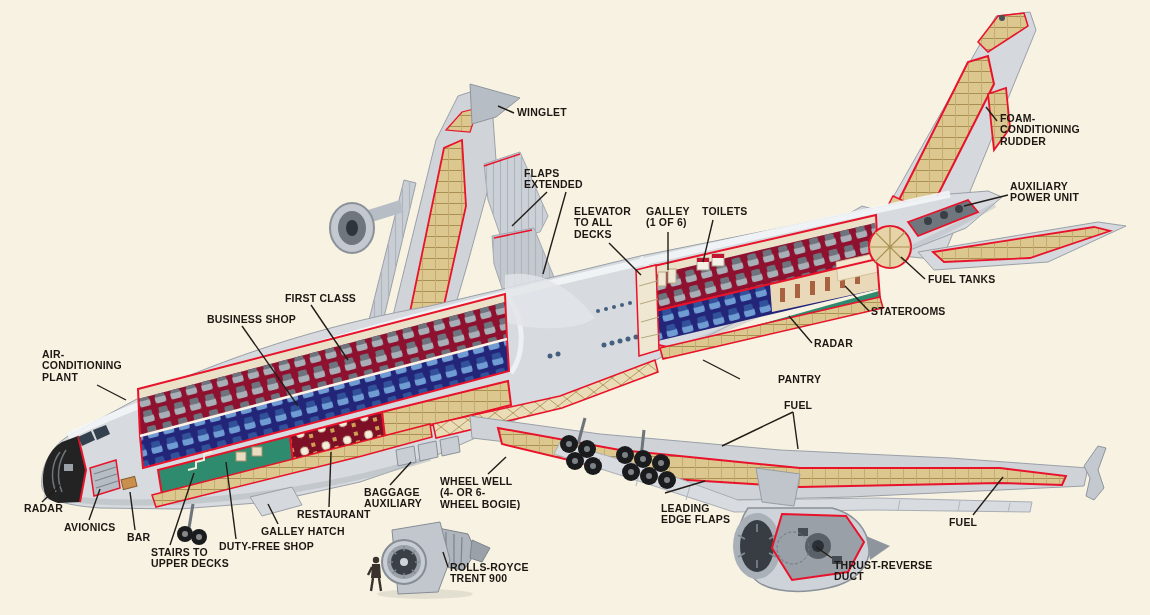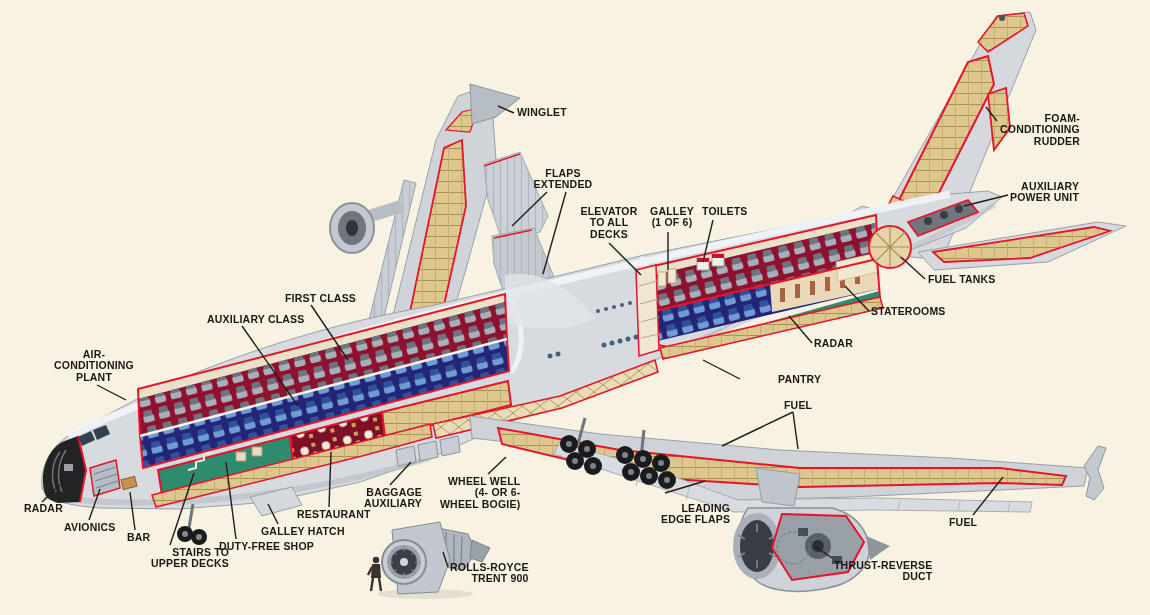--- a/index.html
+++ b/index.html
@@ -1,21 +1,21 @@
 <!DOCTYPE html>
 <html><head>
 <meta charset="utf-8">
 <style>
   html,body{margin:0;padding:0;}
   body{width:1150px;height:615px;position:relative;overflow:hidden;
        background:#f7f2e2;font-family:"Liberation Sans",sans-serif;}
   #stage{position:absolute;inset:0;width:1150px;height:615px;}
   .lbl{position:absolute;font-weight:700;font-size:10.5px;line-height:1.08;
-       letter-spacing:.2px;color:#1c1712;white-space:pre-line;text-align:right;}
-  .lbl.c{text-align:center;}
+       letter-spacing:.2px;color:#1c1712;white-space:pre-line;}
+  .lbl.c{}
 </style>
 </head>
 <body>
 
 <svg id="stage" viewBox="0 0 1150 615">
   <defs>
     <pattern id="pSeatG" width="16" height="16" patternUnits="userSpaceOnUse" patternTransform="rotate(-14.5)">
       <rect x="2" y="7" width="11" height="7" rx="2" fill="#a9afb7"></rect>
       <rect x="3" y="2" width="9" height="6" rx="1.5" fill="#6e747e"></rect>
     </pattern>
@@ -368,21 +368,21 @@
 CONDITIONING
 RUDDER</div>
 <div class="lbl" style="left:1010px;top:181px">AUXILIARY
 POWER UNIT</div>
 <div class="lbl" style="left:928px;top:274px">FUEL TANKS</div>
 <div class="lbl" style="left:871px;top:306px">STATEROOMS</div>
 <div class="lbl" style="left:814px;top:338px">RADAR</div>
 <div class="lbl" style="left:778px;top:374px">PANTRY</div>
 <div class="lbl" style="left:784px;top:400px">FUEL</div>
 <div class="lbl" style="left:285px;top:293px">FIRST CLASS</div>
-<div class="lbl" style="left:207px;top:314px">AUXILIARY CLASS</div>
+<div class="lbl" style="left:207px;top:314px">BUSINESS SHOP</div>
 <div class="lbl c" style="left:42px;top:349px;width:104px">AIR-
 CONDITIONING
 PLANT</div>
 <div class="lbl" style="left:24px;top:503px">RADAR</div>
 <div class="lbl" style="left:64px;top:522px">AVIONICS</div>
 <div class="lbl" style="left:127px;top:532px">BAR</div>
 <div class="lbl" style="left:151px;top:547px">STAIRS TO
 UPPER DECKS</div>
 <div class="lbl" style="left:219px;top:541px">DUTY-FREE SHOP</div>
 <div class="lbl" style="left:261px;top:526px">GALLEY HATCH</div>

